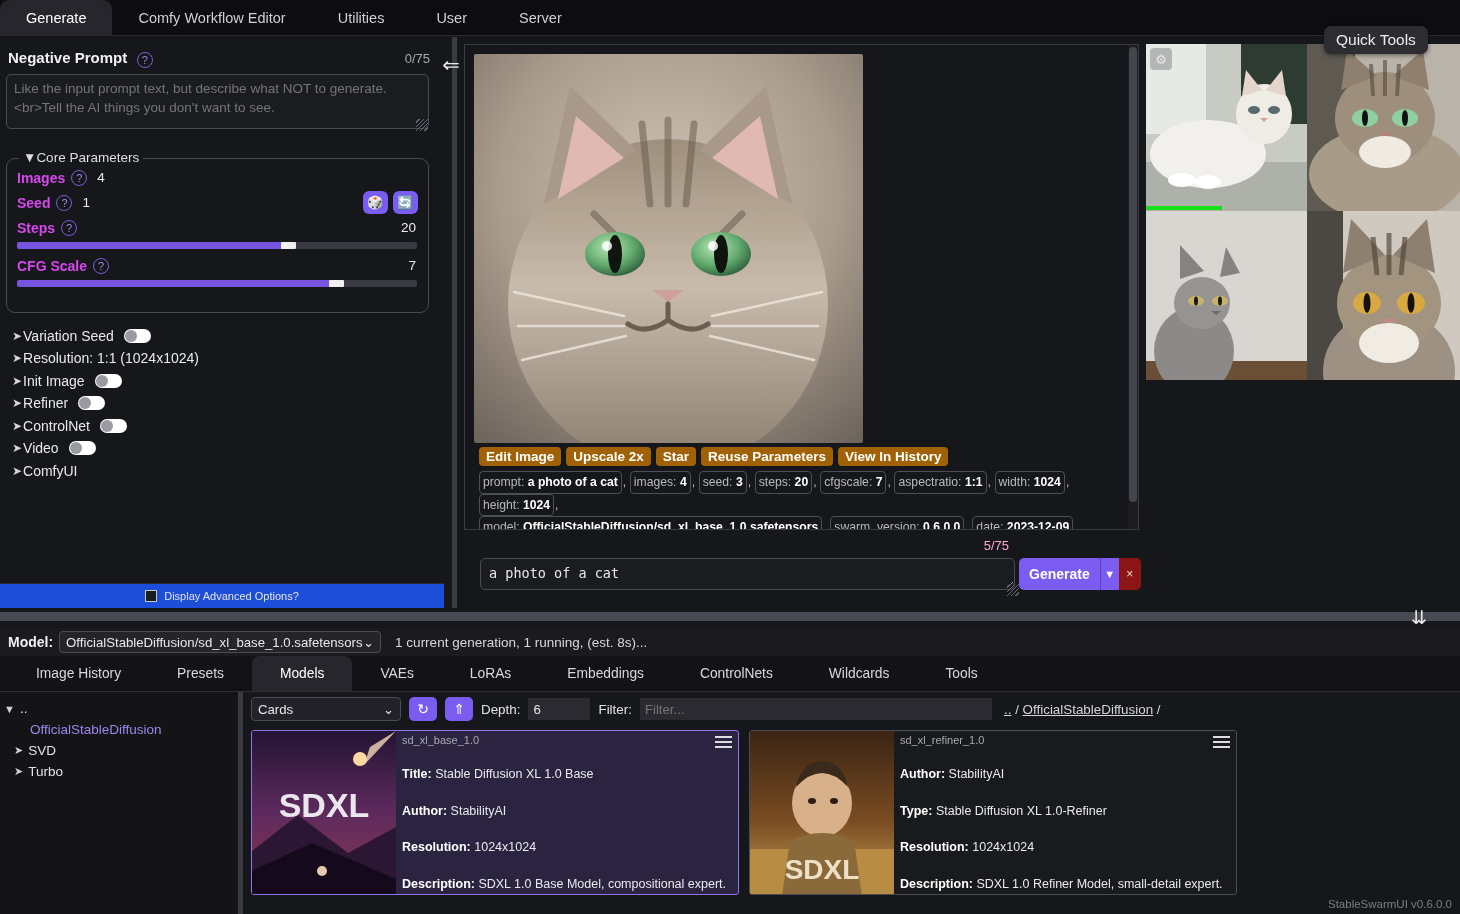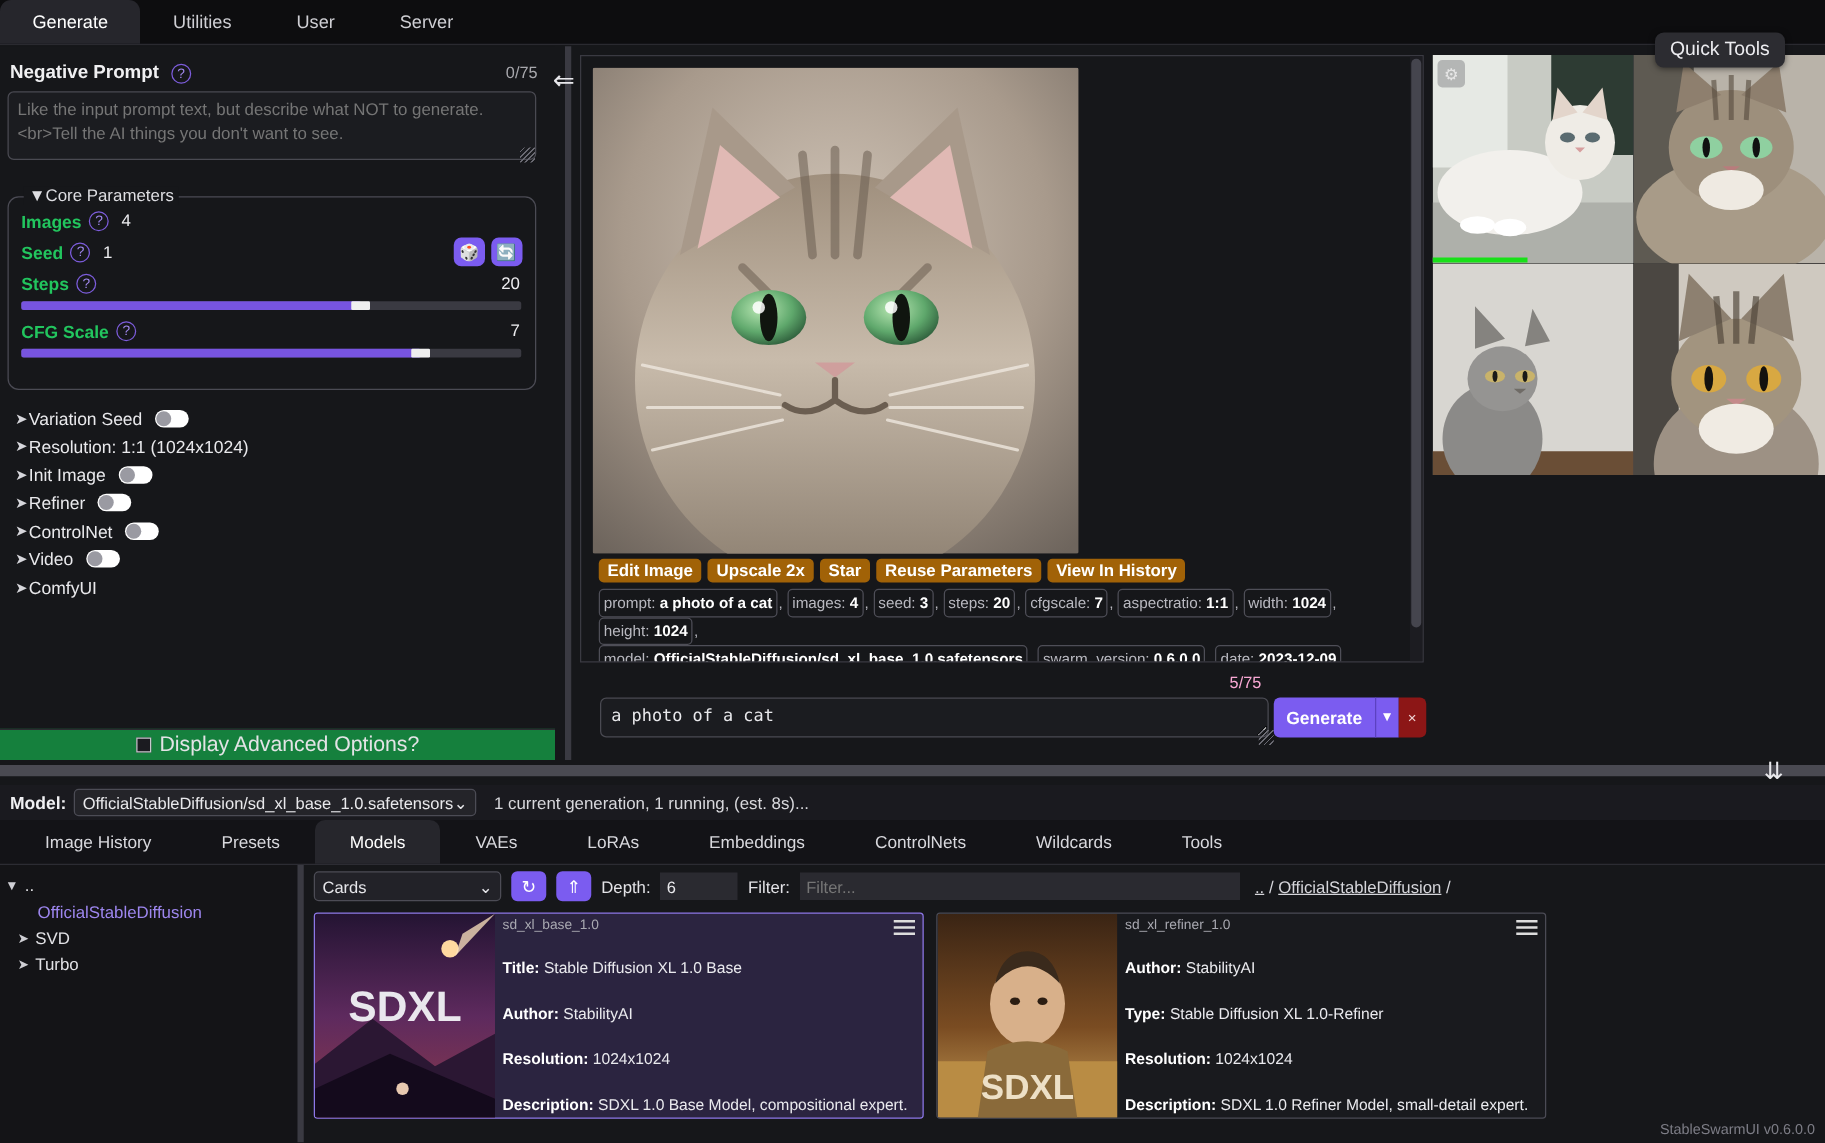--- a/index.html
+++ b/index.html
@@ -67,21 +67,21 @@
     border: 1px solid #4b4b54; border-radius: 9px;
     padding: 2px 10px 25px 10px; position: relative;
   }
   .core-legend {
     position: absolute; top: -9px; left: 12px; background: #16171a;
     padding: 0 4px; font-size: 13.5px; color: #dedee2; cursor: pointer;
   }
   .param-row {
     display: flex; align-items: center; margin-top: 9px; position: relative;
   }
-  .param-row .pname { font-weight: bold; font-size: 14px; color: #22c55e; text-align: center; }
+  .param-row .pname { font-weight: bold; font-size: 14px; color: #d946ef; text-align: center; }
   .param-row .pval { margin-left: 10px; font-size: 13.5px; color: #ededf0; }
   .param-row .pval-right {
     position: absolute; right: 2px; font-size: 13.5px; color: #ededf0;
   }
   .seedbtns { position: absolute; right: 0px; top: -4px; display: flex; gap: 5px; }
   .seedbtn {
     width: 25px; height: 23px; border-radius: 6px; background: #7b5cf0;
     display: flex; align-items: center; justify-content: center;
     font-size: 13px; cursor: pointer;
   }
@@ -100,23 +100,23 @@
     width: 27px; height: 14px; border-radius: 8px; background: #ffffff;
     position: relative; margin-left: 10px; cursor: pointer;
   }
   .switch::after {
     content: ''; position: absolute; left: 1px; top: 1px;
     width: 12px; height: 12px; border-radius: 50%; background: #9a9aa2;
   }
 
   .adv-opts {
     position: absolute; left: 0; top: 583px; width: 444px; height: 25px;
-    background: #15803d; border-top: 1px solid #2b2b31;
+    background: #1d4ed8; border-top: 1px solid #2b2b31;
     display: flex; align-items: center; justify-content: center;
-    font-size: 17px; color: #e3e3e6;
+    font-size: 11px; color: #e3e3e6;
   }
   .cb {
     width: 12px; height: 12px; border: 1px solid #c8c8cd; background: #1b1b20;
     display: inline-block; margin-right: 7px; cursor: pointer;
   }
 
   
   .vsplit {
     position: absolute; left: 452px; top: 37px; width: 5px; height: 571px;
     background: #3a3a42; cursor: col-resize;
@@ -304,20 +304,23 @@
   .cat { position: absolute; inset: 0; }
 </style>
 </head>
 <body>
 
 <div class="app">
 
   <div class="topbar">
     <div class="ttab active">
         <span>Generate</span>
+      </div>
+    <div class="ttab">
+        <span>Comfy Workflow Editor</span>
       </div>
     <div class="ttab">
         <span>Utilities</span>
       </div>
     <div class="ttab">
         <span>User</span>
       </div>
     <div class="ttab">
         <span>Server</span>
       </div>

